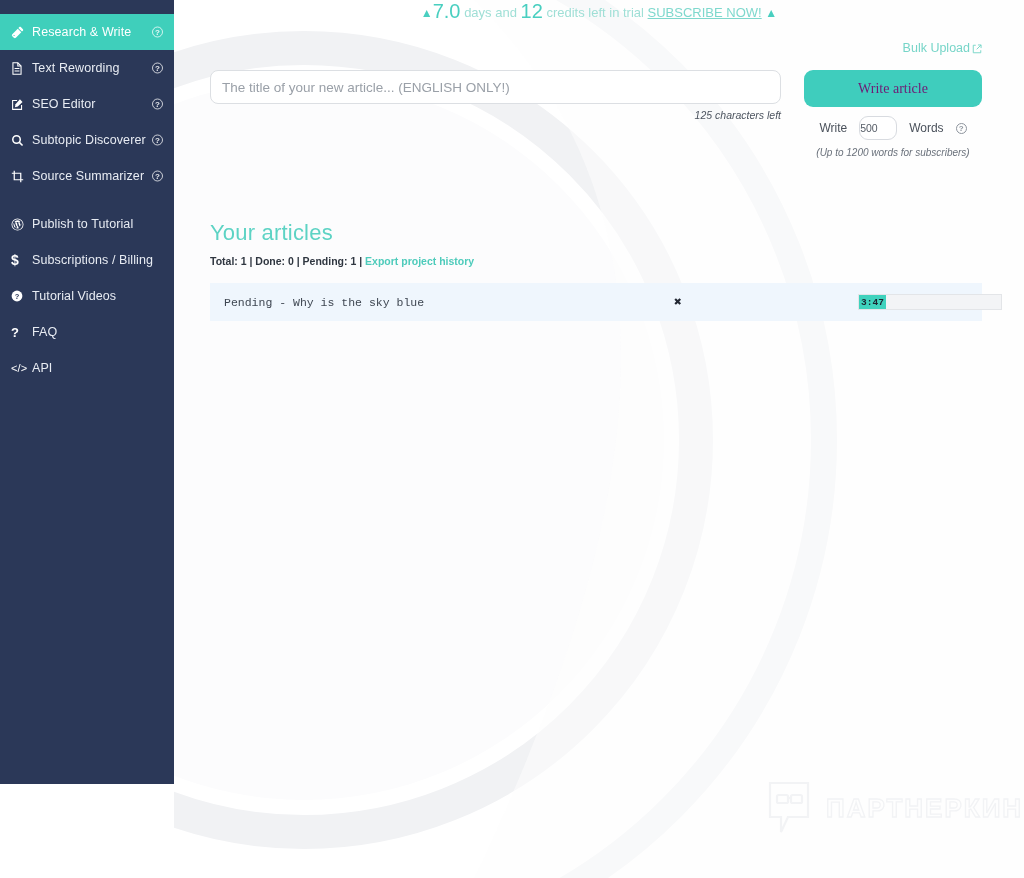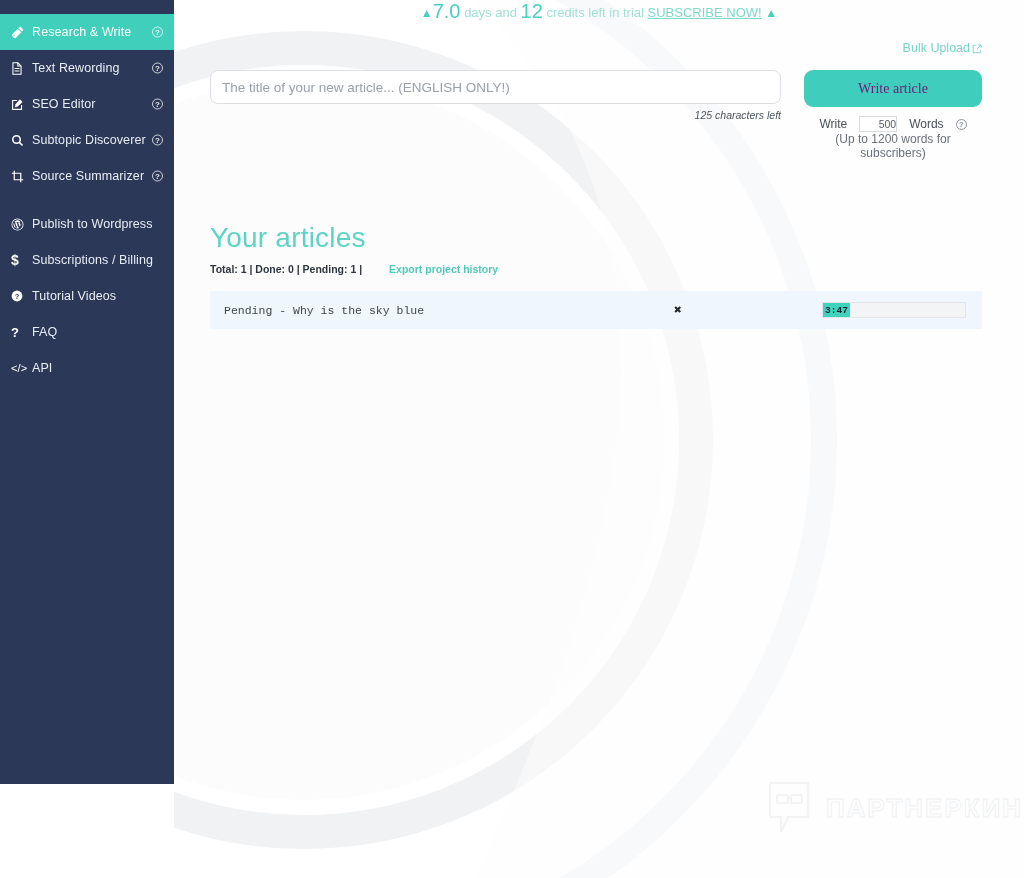--- a/index.html
+++ b/index.html
@@ -143,62 +143,64 @@
     margin-top: 9px;
     display: flex;
     align-items: center;
     justify-content: center;
     gap: 12px;
     font-size: 12px;
     color: #4a515b;
   }
   .words-input {
     width: 38px;
-    height: 16px;
+    height: 24px;
     border: 1px solid #d8dbe0;
-    border-radius: 0;
-    text-align: right;
+    border-radius: 9px;
+    text-align: left;
     font-size: 10.5px;
     color: #555c66;
     font-family: "Liberation Sans", sans-serif;
     outline: none;
   }
   .q-circle {
     display: inline-block;
     width: 11px; height: 11px;
     border-radius: 50%;
     border: 1px solid #8d949d;
     color: #8d949d;
     font-size: 8px; line-height: 9px;
     text-align: center; font-weight: bold;
     vertical-align: 0px;
   }
   .words-note {
-    font-size: 12px;
+    margin-top: 7px;
+    font-size: 10px;
+    font-style: italic;
     color: #6a717b;
   }
 
   .articles {
     position: relative; z-index: 2;
     padding: 0 42px 0 36px;
     margin-top: 62px;
   }
   .articles h2 {
     color: #5dd3c4;
-    font-size: 28px;
+    font-size: 22px;
     font-weight: normal;
     letter-spacing: .2px;
   }
   .stats {
     margin-top: 9px;
     font-size: 10.5px;
     color: #2f3640;
     font-weight: bold;
   }
-  .stats a { color: #4ecbbb; text-decoration: none; margin-left: 24px; }
+  .stats a { color: #4ecbbb; text-decoration: none; }
 
   .article-row {
     margin-top: 16px;
     height: 38px;
     background: #eff6fd;
     display: flex;
     align-items: center;
     position: relative;
     padding: 0 0 0 14px;
     font-family: Liberation Mono, monospace;
@@ -213,21 +215,21 @@
     top: 50%;
     transform: translateY(-50%);
     font-size: 13px;
     color: #222833;
     cursor: pointer;
     line-height: 1;
     font-weight: bold;
   }
   .progress-track {
     position: absolute;
-    left: 612px;
+    left: 648px;
     top: 50%;
     transform: translateY(-50%);
     width: 144px;
     height: 16px;
     background: #f3f4f6;
     border: 1px solid #e3e5e8;
     overflow: hidden;
   }
   .progress-fill {
     height: 100%;
@@ -323,21 +325,21 @@
     </div>
 
     <div class="nav-gap"></div>
 
     <div class="nav-item">
       <span class="nav-icon">
         <svg width="13" height="13" viewBox="0 0 16 16" fill="currentColor">
             <path d="M8 .6A7.4 7.4 0 1015.4 8 7.4 7.4 0 008 .6zm0 1a6.4 6.4 0 11-6.4 6.4A6.4 6.4 0 018 1.6zM3.1 8a4.9 4.9 0 002.8 4.4L3.5 5.9A4.8 4.8 0 003.1 8zm8.3-.25c0-.6-.22-1.03-.4-1.36-.25-.41-.48-.76-.48-1.17 0-.46.35-.88.84-.88h.07A4.9 4.9 0 008 2.9a4.9 4.9 0 00-4.1 2.2h.31c.52 0 1.33-.06 1.33-.06.27-.2.3.38.03.41 0 0-.27.03-.57.05l1.82 5.4 1.09-3.28-.78-2.13c-.27-.02-.52-.05-.52-.05-.27-.02-.24-.43.03-.41 0 0 .83.06 1.32.06.52 0 1.33-.06 1.33-.06.27-.2.3.38.03.41 0 0-.27.03-.57.05l1.8 5.37.51-1.66c.22-.7.35-1.21.35-1.65zM8.09 8.44l-1.5 4.35a4.92 4.92 0 003.02-.08l-.03-.06zm4.33-2.85c.2.16.3.55.03.98 0 .15-.11.48-.26.9l-1.04 3.02a4.9 4.9 0 001.27-4.9z"></path>
           </svg>
       </span>
-      <span class="nav-label">Publish to Wordpress</span>
+      <span class="nav-label">Publish to Tutorial</span>
     </div>
 
     <div class="nav-item">
       <span class="nav-icon" style="font-weight:bold;font-size:14px;">$</span>
       <span class="nav-label">Subscriptions / Billing</span>
     </div>
 
     <div class="nav-item">
       <span class="nav-icon">
         <svg width="12" height="12" viewBox="0 0 16 16" fill="currentColor">

